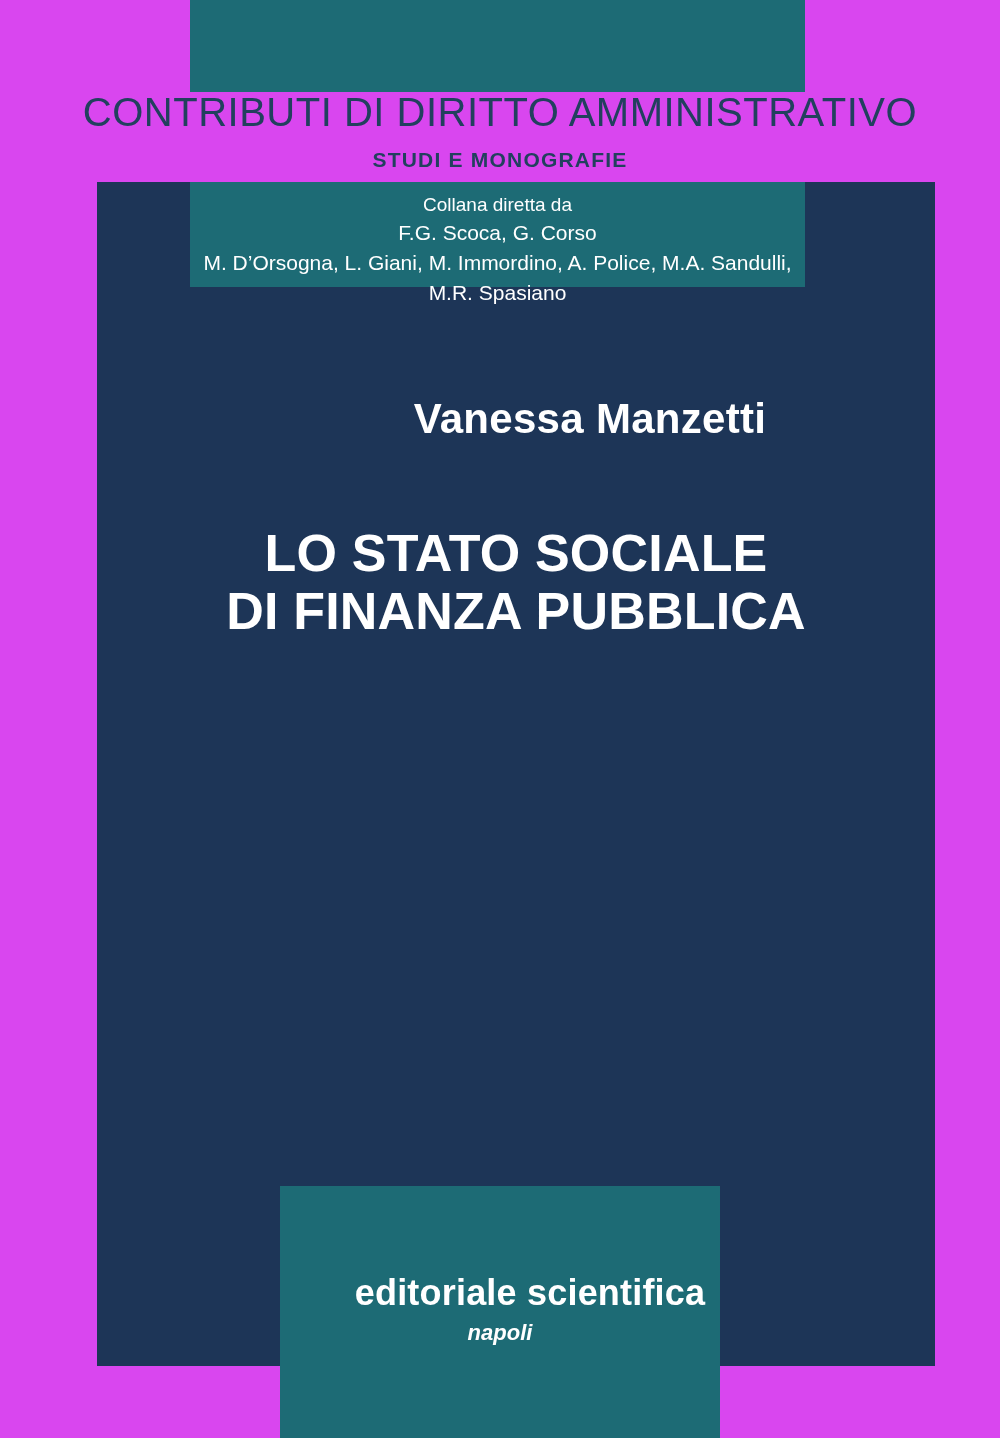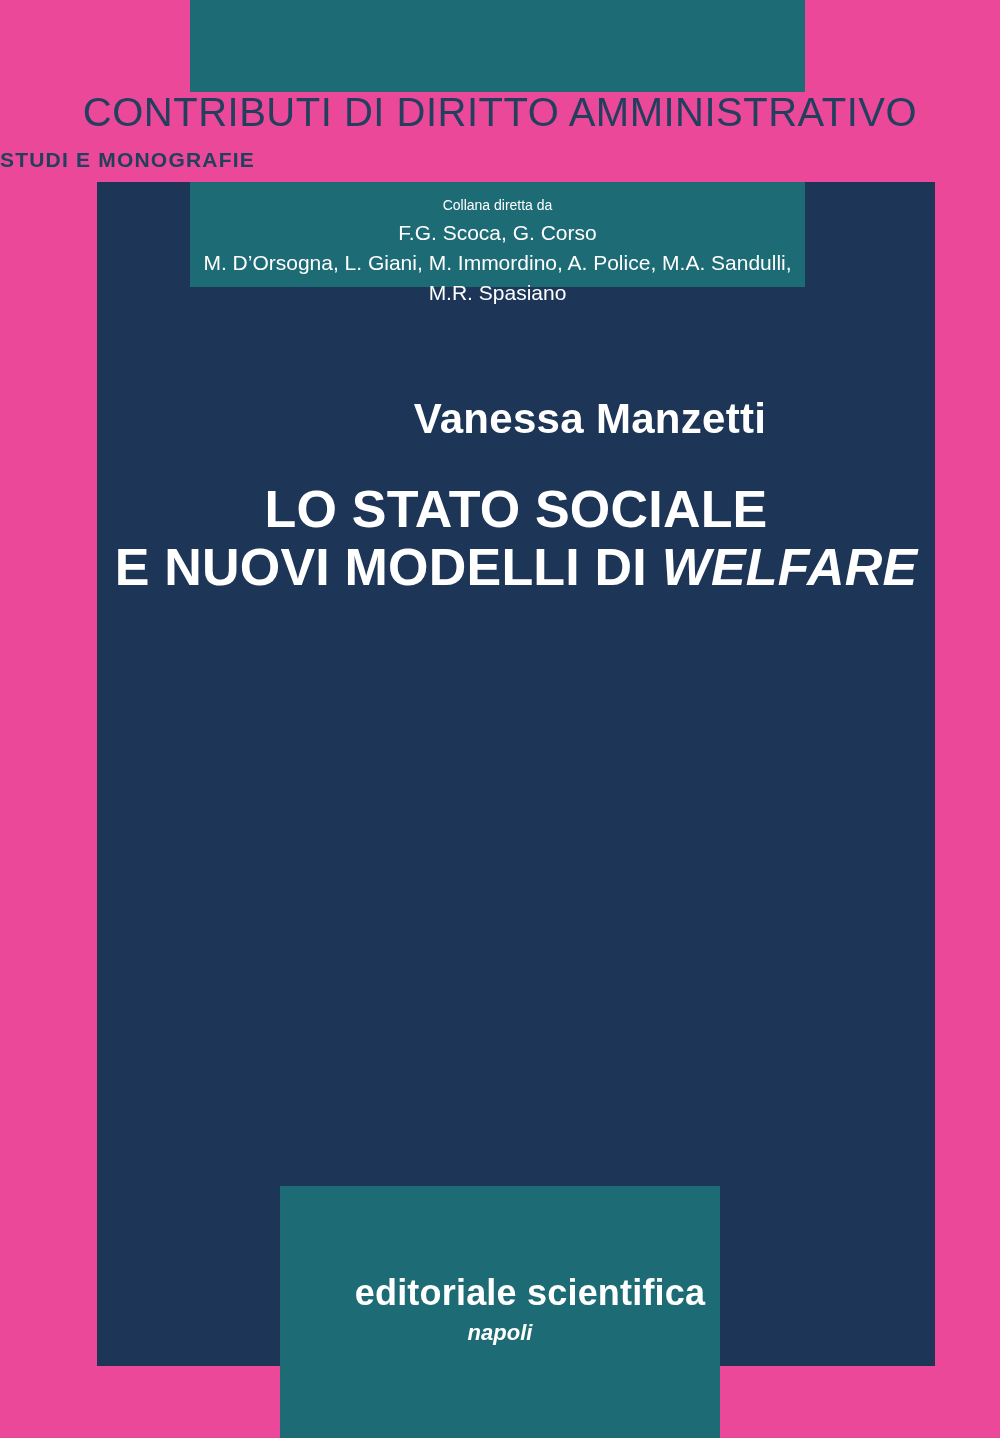--- a/index.html
+++ b/index.html
@@ -4,21 +4,21 @@
 <style>
   html, body {
     margin: 0;
     padding: 0;
     background: #ffffff;
   }
   .cover {
     position: relative;
     width: 1000px;
     height: 1438px;
-    background: #ec4899;
+    background: #d946ef;
     font-family: "Liberation Sans", sans-serif;
     overflow: hidden;
   }
 
   
   .teal-top {
     position: absolute;
     left: 190px;
     top: 0;
     width: 615px;
@@ -37,20 +37,21 @@
     font-size: 40px;
     letter-spacing: 0.5px;
     line-height: 1;
     font-weight: 400;
   }
   .series-sub {
     position: absolute;
     left: 0;
     top: 148px;
     width: 1000px;
+    text-align: center;
     color: #22405e;
     font-size: 21px;
     letter-spacing: 1.2px;
     font-weight: 700;
   }
 
   
   .navy-panel {
     position: absolute;
     left: 97px;
@@ -67,21 +68,21 @@
     top: 182px;
     width: 615px;
     height: 105px;
     background: #1d6b75;
     color: #ffffff;
     text-align: center;
     padding-top: 10px;
     box-sizing: border-box;
   }
   .ed-line1 {
-    font-size: 14px;
+    font-size: 19px;
     line-height: 26px;
   }
   .ed-line2 {
     font-size: 21px;
     line-height: 30px;
   }
   .ed-line3 {
     font-size: 21px;
     line-height: 30px;
   }
@@ -96,21 +97,21 @@
     color: #ffffff;
     font-size: 42px;
     font-weight: 700;
     letter-spacing: 0.3px;
   }
 
   
   .book-title {
     position: absolute;
     left: 97px;
-    top: 480px;
+    top: 524px;
     width: 838px;
     text-align: center;
     color: #ffffff;
     font-size: 52px;
     font-weight: 700;
     line-height: 58px;
     letter-spacing: 0.2px;
   }
   .book-title .italic-word {
     font-style: italic;
@@ -163,20 +164,20 @@
   <div class="teal-editors">
     <div class="ed-line1">Collana diretta da</div>
     <div class="ed-line2">F.G. Scoca, G. Corso</div>
     <div class="ed-line3">M. D’Orsogna, L. Giani, M. Immordino, A. Police, M.A. Sandulli, M.R. Spasiano</div>
   </div>
 
   <div class="author">Vanessa Manzetti</div>
 
   <div class="book-title">
     <div>LO STATO SOCIALE</div>
-    <div><span>E NUOVI MODELLI DI </span><span class="italic-word">WELFARE</span></div>
+    <div>DI FINANZA PUBBLICA</div>
   </div>
 
   <div class="teal-publisher"></div>
   <div class="publisher-name">editoriale scientifica</div>
   <div class="publisher-city">napoli</div>
 
 </div>
 
 </body></html>

